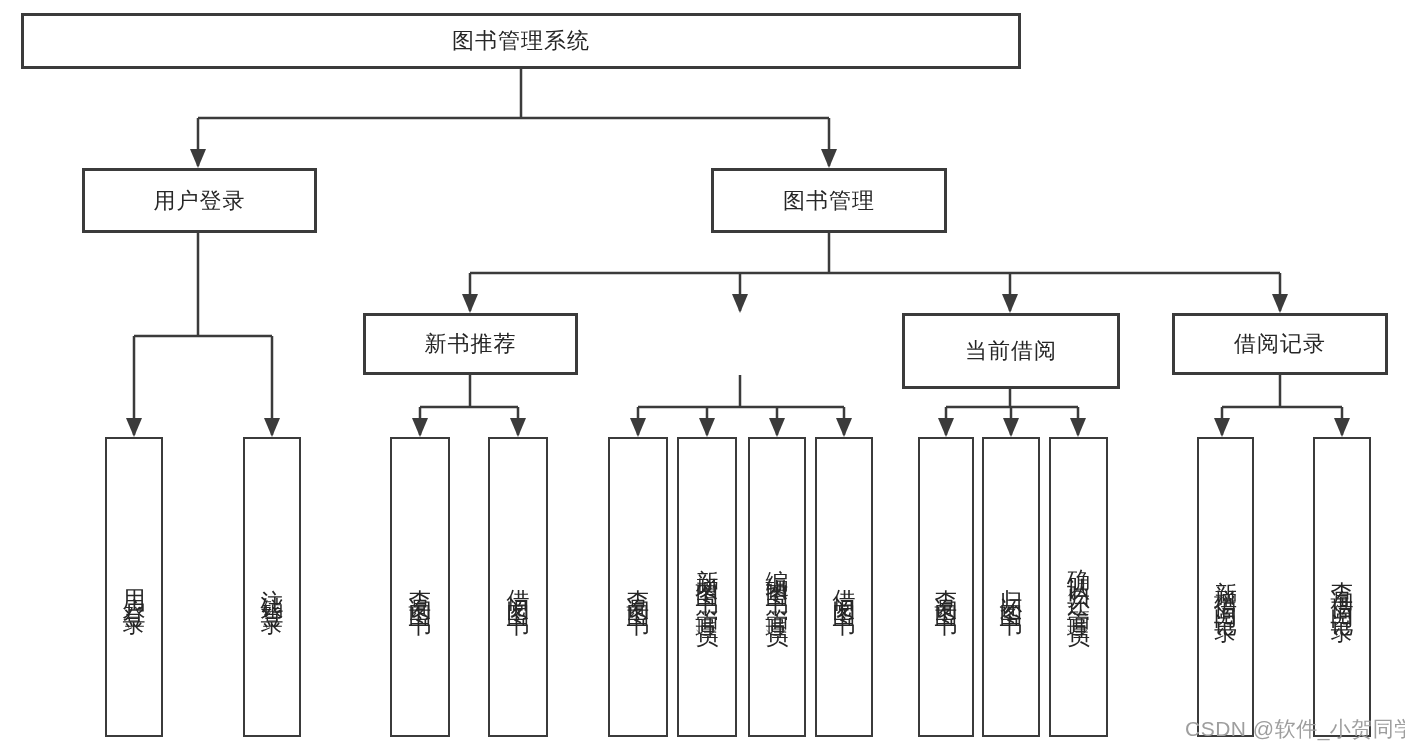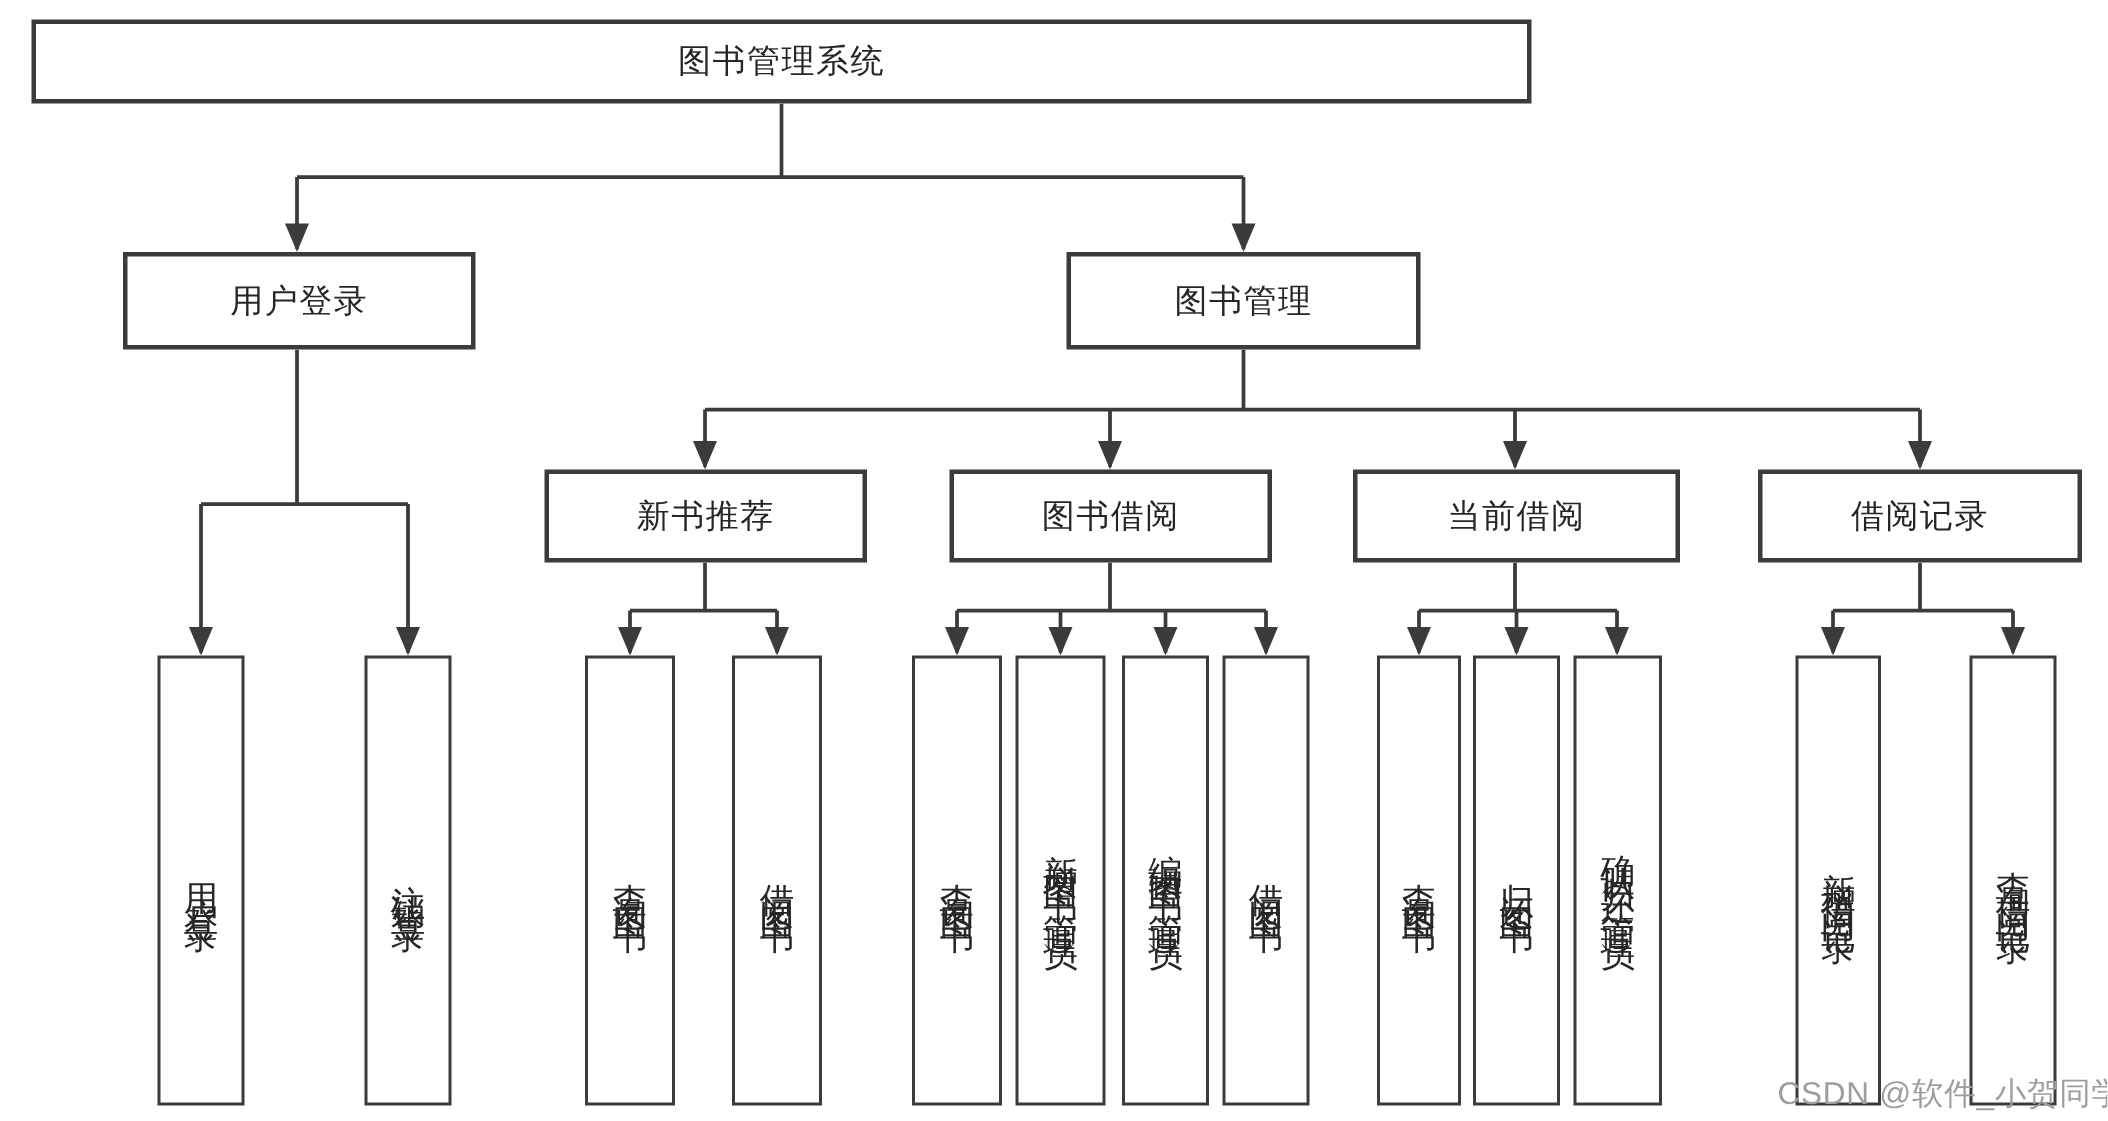--- a/index.html
+++ b/index.html
@@ -89,22 +89,21 @@
     <polygon points="1214,418 1230,418 1222,437"></polygon>
     <polygon points="1334,418 1350,418 1342,437"></polygon>
   </svg>
 
   <div class="node" style="left:21px;top:13px;width:1000px;height:56px;">图书管理系统</div>
 
   <div class="node" style="left:82px;top:168px;width:235px;height:65px;">用户登录</div>
   <div class="node" style="left:363px;top:313px;width:215px;height:62px;">新书推荐</div>
 
   <div class="node" style="left:711px;top:168px;width:236px;height:65px;">图书管理</div>
-  <div class="node" style="left:633px;top:313px;width:215px;height:62px;">图书借阅</div>
-  <div class="node" style="left:902px;top:313px;width:218px;height:62px;">当前借阅</div>
+  <div class="node" style="left:902px;top:313px;width:218px;height:76px;">当前借阅</div>
   <div class="node" style="left:1172px;top:313px;width:216px;height:62px;">借阅记录</div>
 
   <div class="leaf" style="left:105px;width:58px;">用户登录</div>
   <div class="leaf" style="left:243px;width:58px;">注销登录</div>
 
   <div class="leaf" style="left:390px;width:60px;">查询图书</div>
   <div class="leaf" style="left:488px;width:60px;">借阅图书</div>
 
   <div class="leaf" style="left:608px;width:60px;">查询图书</div>
   <div class="leaf" style="left:677px;width:60px;">新增图书（管理员）</div>

